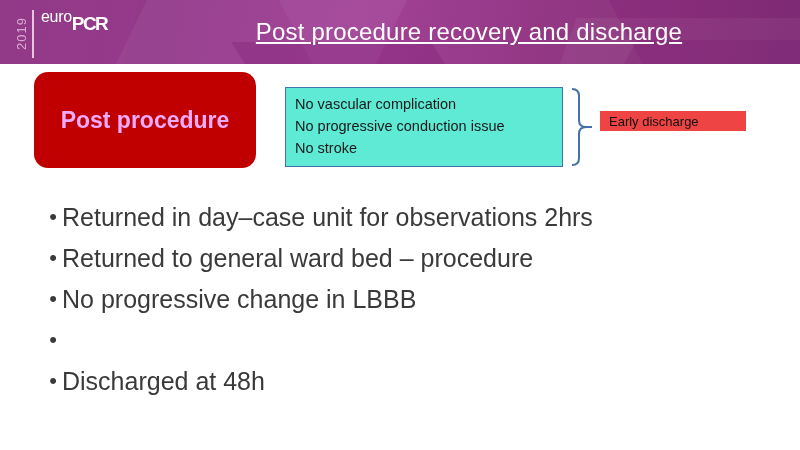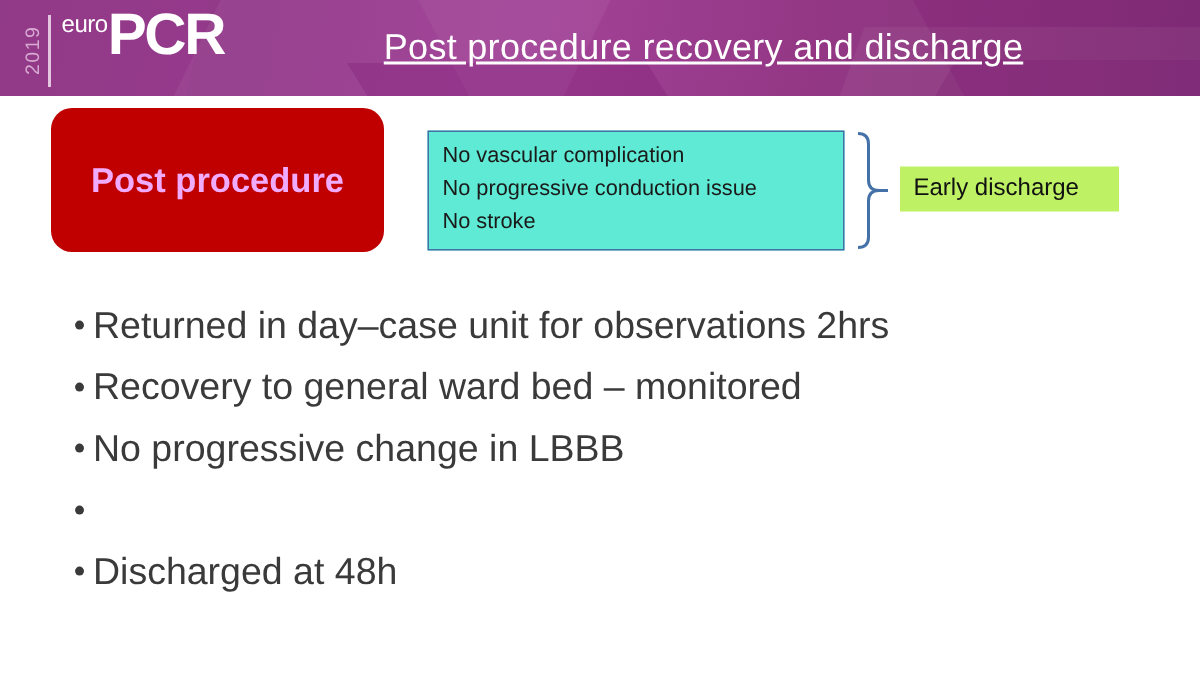--- a/index.html
+++ b/index.html
@@ -101,21 +101,21 @@
   }
   .logo-euro {
     color: #ffffff;
     font-size: 16px;
     line-height: 16px;
     font-weight: 400;
     letter-spacing: -0.3px;
   }
   .logo-pcr {
     color: #ffffff;
-    font-size: 39px;
+    font-size: 19px;
     line-height: 28px;
     font-weight: 700;
     letter-spacing: -1.6px;
     margin-top: 1px;
   }
 
   .header-title {
     position: absolute;
     left: 160px;
     right: 22px;
@@ -173,29 +173,29 @@
     top: 87px;
     width: 22px;
     height: 80px;
   }
 
   .green-box {
     position: absolute;
     left: 600px;
     top: 111px;
     width: 146px;
-    height: 30px;
-    background: #bef264;
+    height: 20px;
+    background: #ef4444;
     display: flex;
     align-items: center;
     justify-content: flex-start;
     padding-left: 9px;
     box-sizing: border-box;
     color: #111111;
-    font-size: 16px;
+    font-size: 13px;
     white-space: nowrap;
   }
 
   
   .bullets {
     position: absolute;
     left: 44px;
     top: 200px;
     width: 720px;
   }
@@ -261,21 +261,21 @@
   <span>Early discharge</span>
 </div>
 
 <div class="bullets">
   <div class="bullet-row">
     <span class="bullet-dot">•</span>
     <span class="bullet-text">Returned in day–case unit for observations 2hrs</span>
   </div>
   <div class="bullet-row">
     <span class="bullet-dot">•</span>
-    <span class="bullet-text">Recovery to general ward bed – monitored</span>
+    <span class="bullet-text">Returned to general ward bed – procedure</span>
   </div>
   <div class="bullet-row">
     <span class="bullet-dot">•</span>
     <span class="bullet-text">No progressive change in LBBB</span>
   </div>
   <div class="bullet-row">
     <span class="bullet-dot">•</span>
   </div>
   <div class="bullet-row">
     <span class="bullet-dot">•</span>

